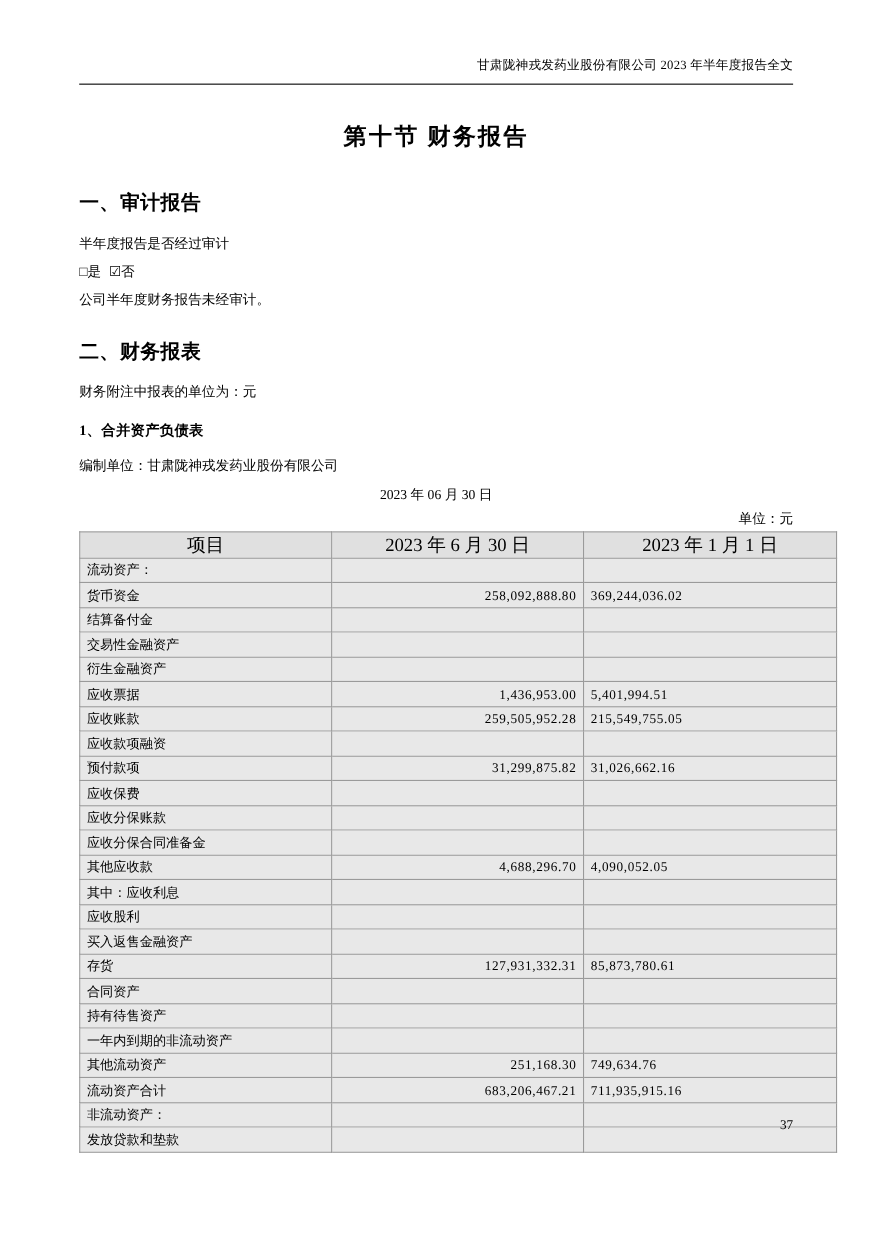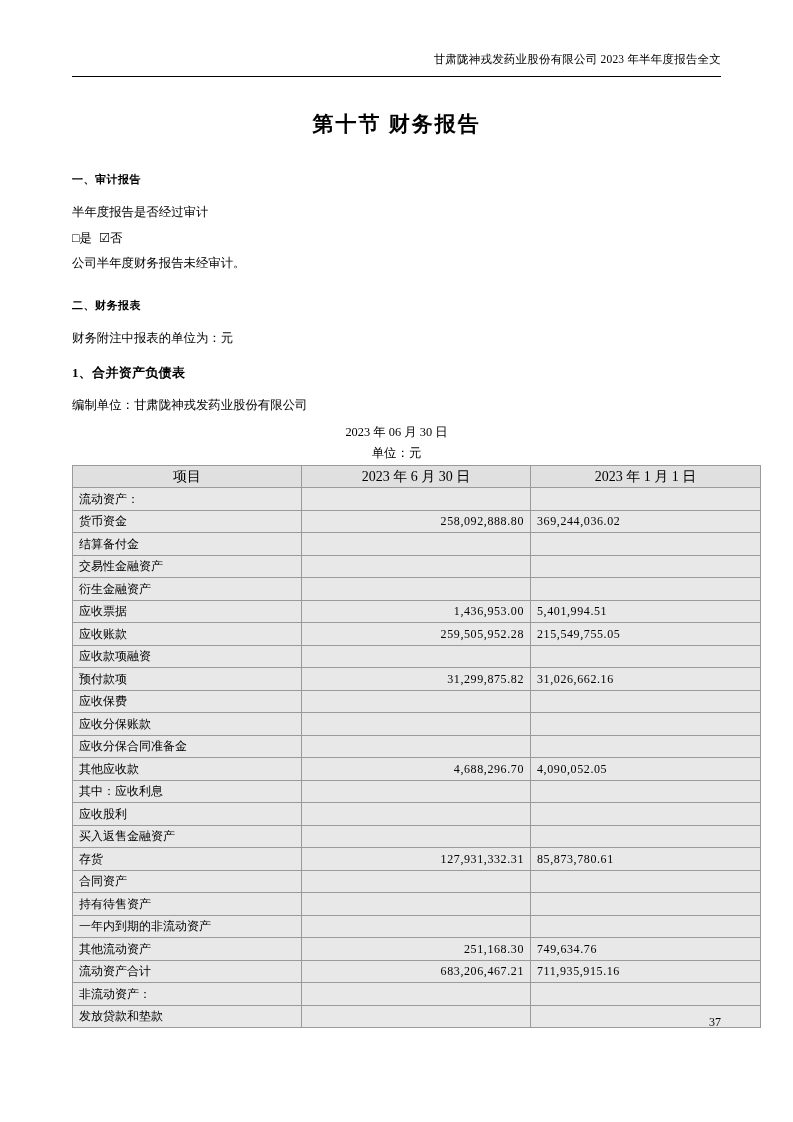--- a/index.html
+++ b/index.html
@@ -47,21 +47,21 @@
     font-weight: bold;
     letter-spacing: 2px;
   }
   .content {
     position: absolute;
     top: 160px;
     left: 72px;
     width: 649px;
   }
   .h2 {
-    font-size: 11px;
+    font-size: 18px;
     font-weight: bold;
     margin: 12px 0 14px 0;
     letter-spacing: 0.5px;
   }
   .h3 {
     font-size: 13px;
     font-weight: bold;
     margin: 14px 0 12px 0;
     letter-spacing: 0.3px;
   }
@@ -78,21 +78,21 @@
   .checkline .cb {
     margin-right: 4px;
   }
   .spacer-sm { height: 8px; }
   .center-line {
     text-align: center;
     font-size: 12.4px;
     margin: 6px 0 4px 0;
   }
   .unit-line {
-    text-align: center;
+    text-align: right;
     font-size: 12.4px;
     margin: 4px 0 3px 0;
   }
   table.fin {
     border-collapse: collapse;
     width: 649px;
     table-layout: fixed;
     font-size: 12px;
   }
   table.fin td {
@@ -100,21 +100,21 @@
     height: 21.5px;
     padding: 0 6px;
     background: #e8e8e8;
     vertical-align: middle;
     white-space: nowrap;
     overflow: hidden;
   }
   table.fin td.hd {
     text-align: center;
     background: #e0e0e0;
-    font-size: 14px;
+    font-size: 17px;
     margin-left: 19px;
   }
   td.c-item { width: 216px; }
   td.c-v1 { width: 216px; text-align: right; }
   td.c-v2 { width: 217px; }
   .ind1 { padding-left: 18px; margin-left: 20px; }
   .ind2 { padding-left: 36px; }
   .ind3 { padding-left: 62px; }
   .num {
     font-family: "Liberation Serif", "DejaVu Serif", serif;

